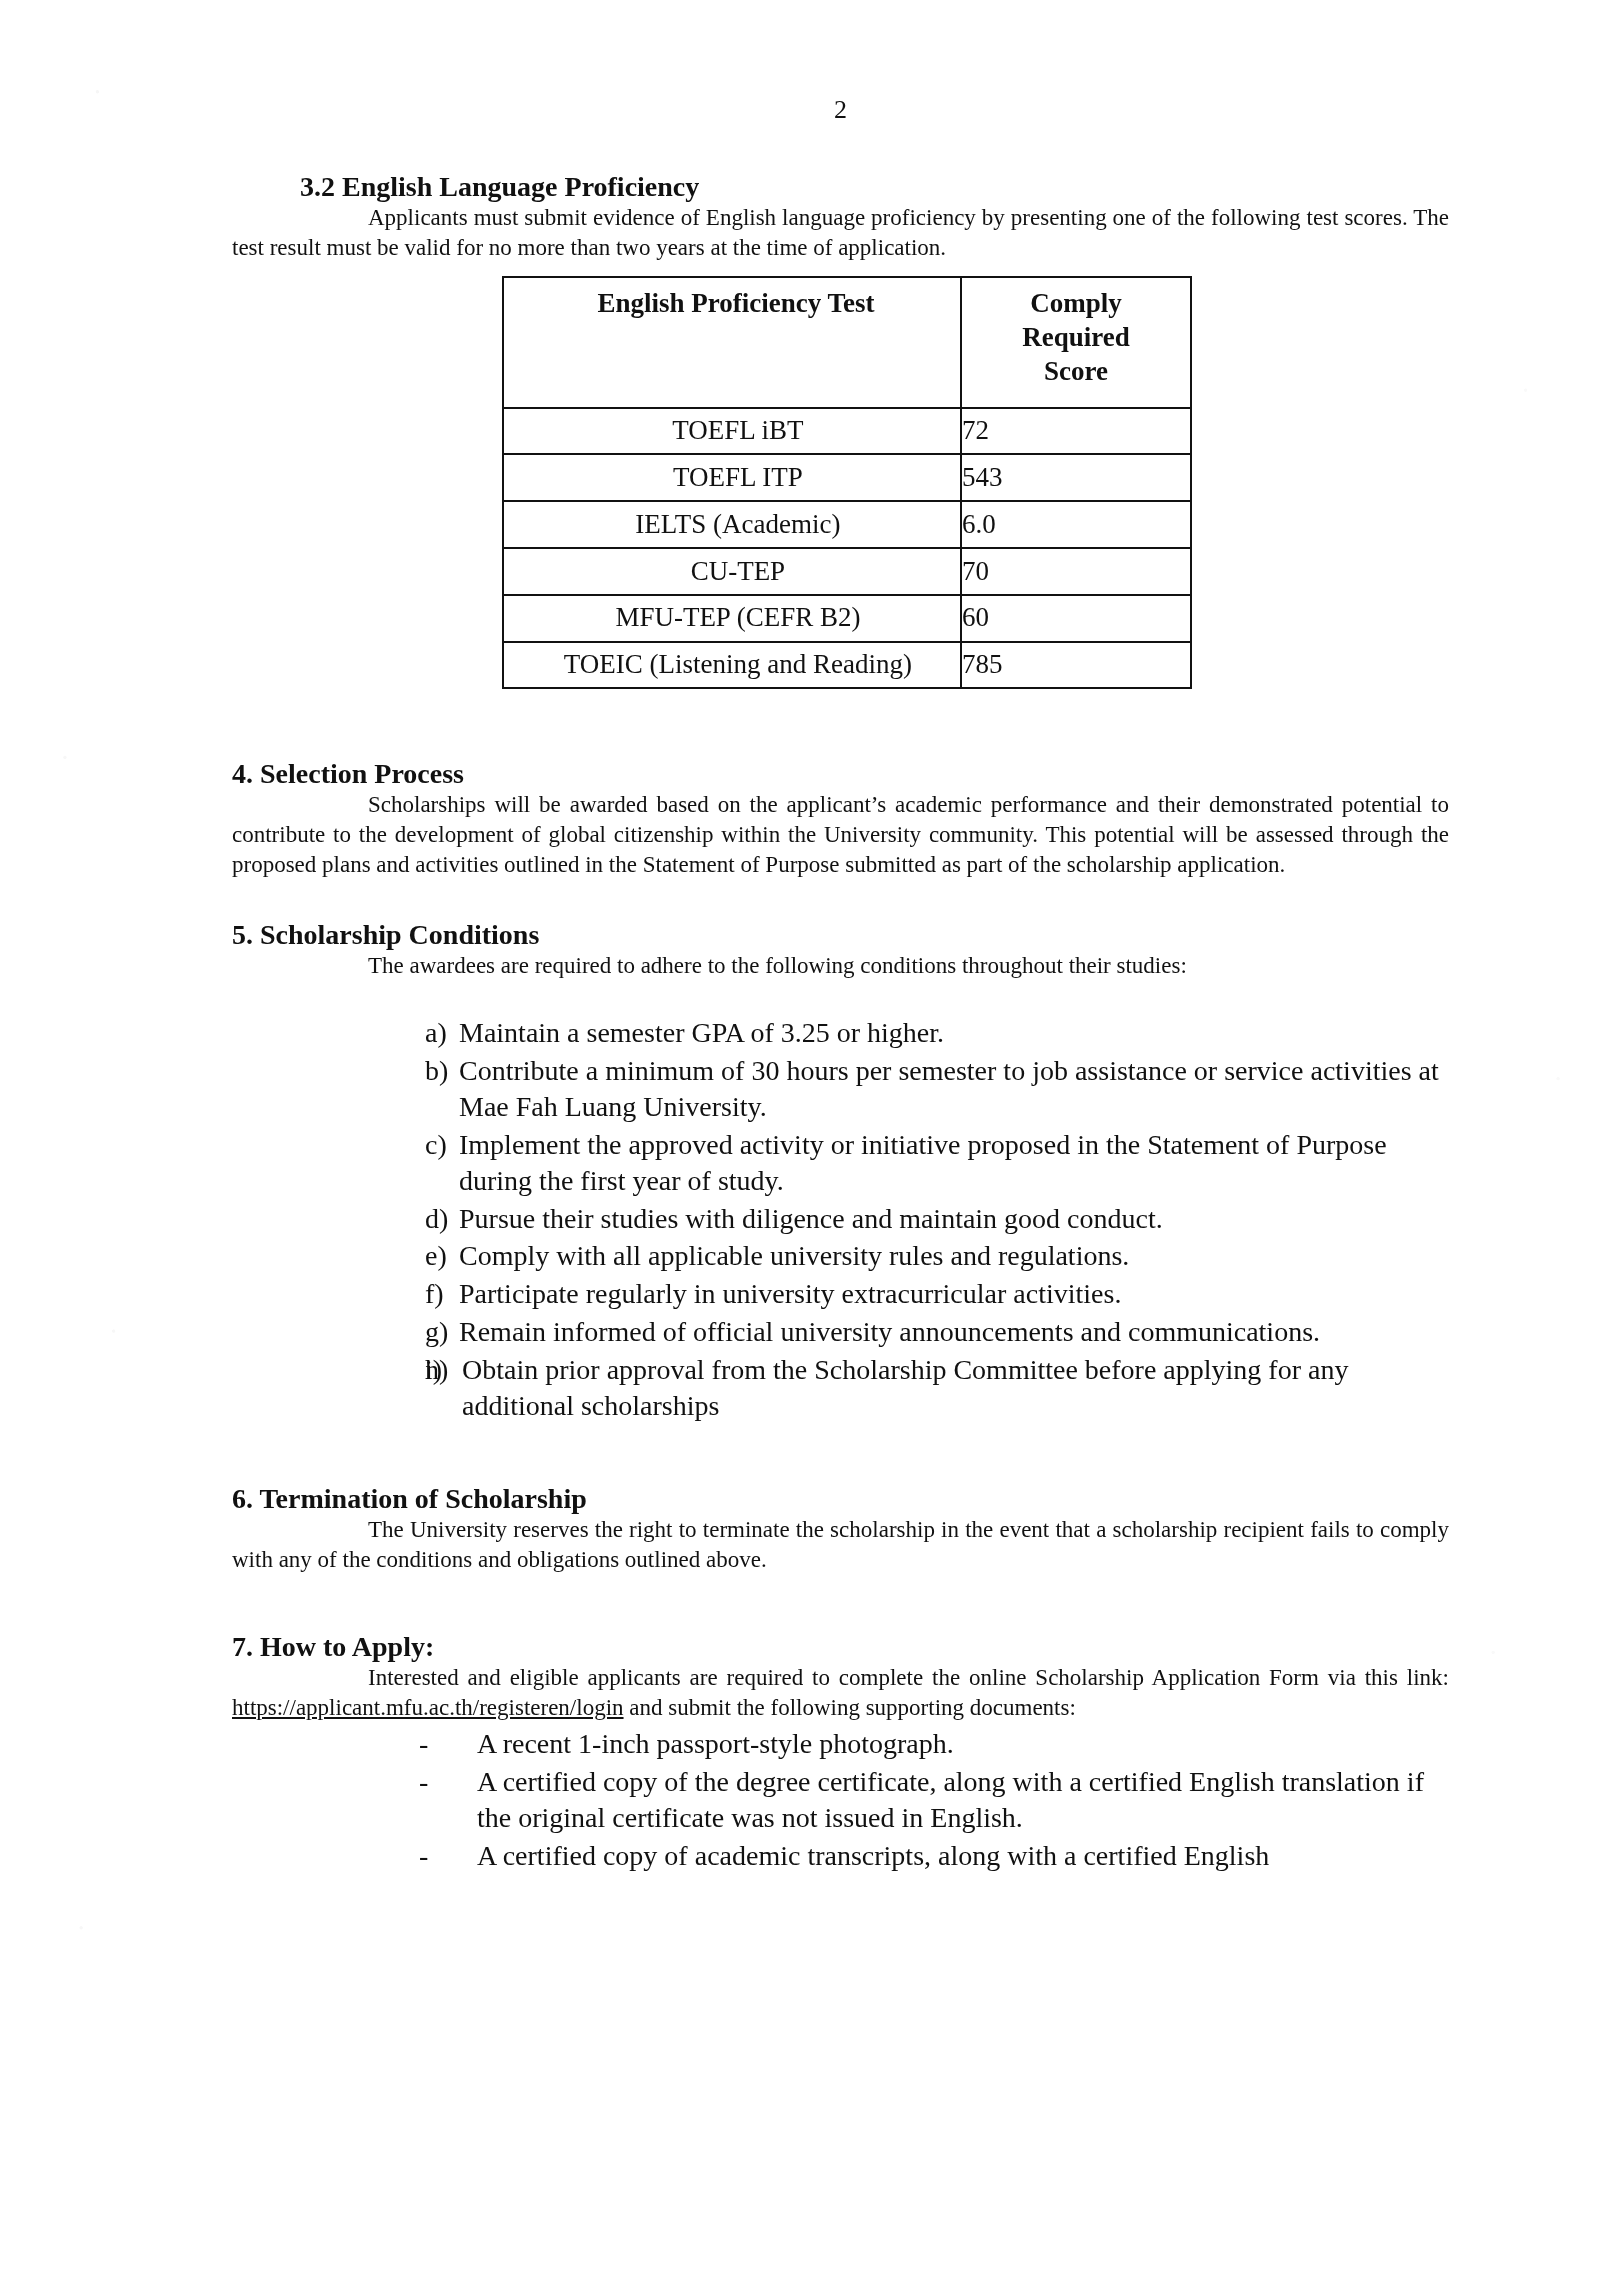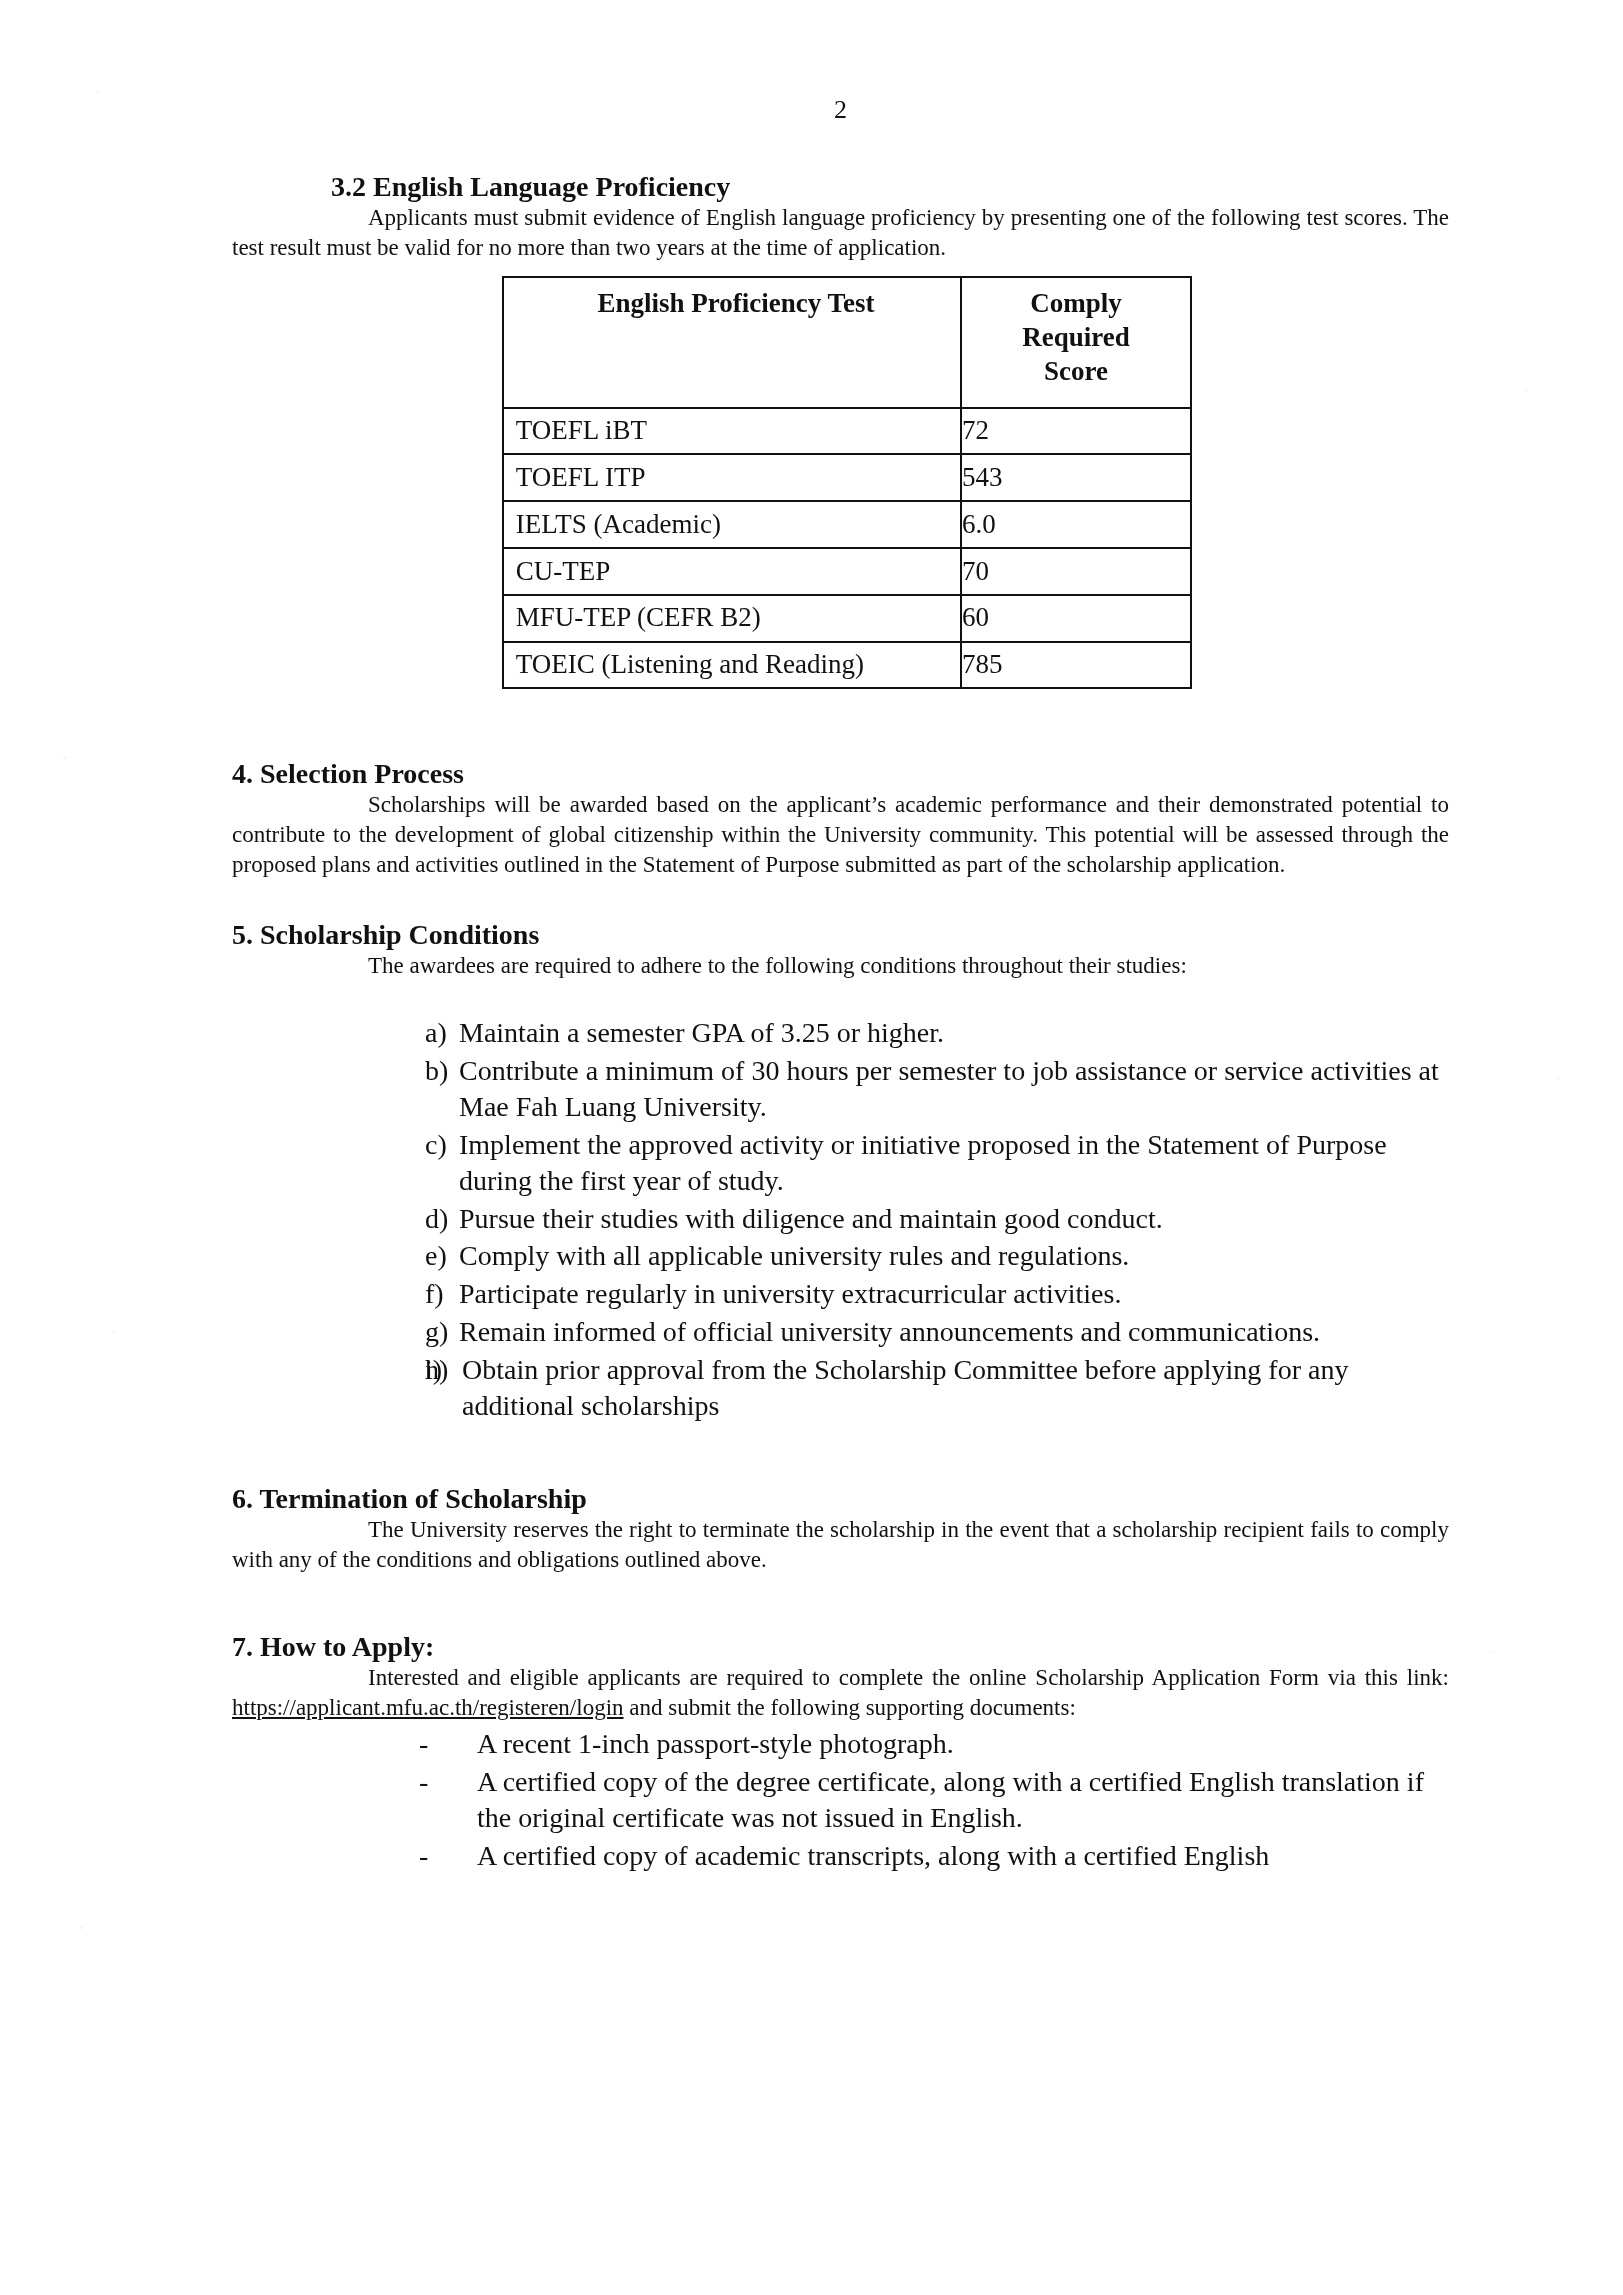--- a/index.html
+++ b/index.html
@@ -48,21 +48,21 @@
     line-height: 1;
   }
 
   .sec-head {
     font-weight: bold;
     font-size: 28px;
     line-height: 1.18;
     margin: 0;
   }
   .sec-head.indent {
-    margin-left: 99px;   
+    margin-left: 68px;   
     font-family: Liberation Serif, serif;
   }
 
   p.body {
     font-size: 23px;
     line-height: 1.30;
     margin: 0;
     text-align: justify;
     text-justify: inter-word;
     hyphens: none;
@@ -95,21 +95,21 @@
     font-weight: bold;
     text-align: center;
     height: 121px;
     padding-top: 7.9px;
   }
   table.eptable th.hdr.left-head {
     padding-left: 8px;
     vertical-align: top;
   }
   table.eptable td.name {
-    text-align: left;
+    text-align: center;
     padding: 4.6px 0 5.9px 11.8px;
   }
   table.eptable td.score {
     text-align: left;
     padding: 4.6px 0 5.9px 0;
   }
 
   
   ol.cond-list, ul.doc-list {
     list-style: none;

